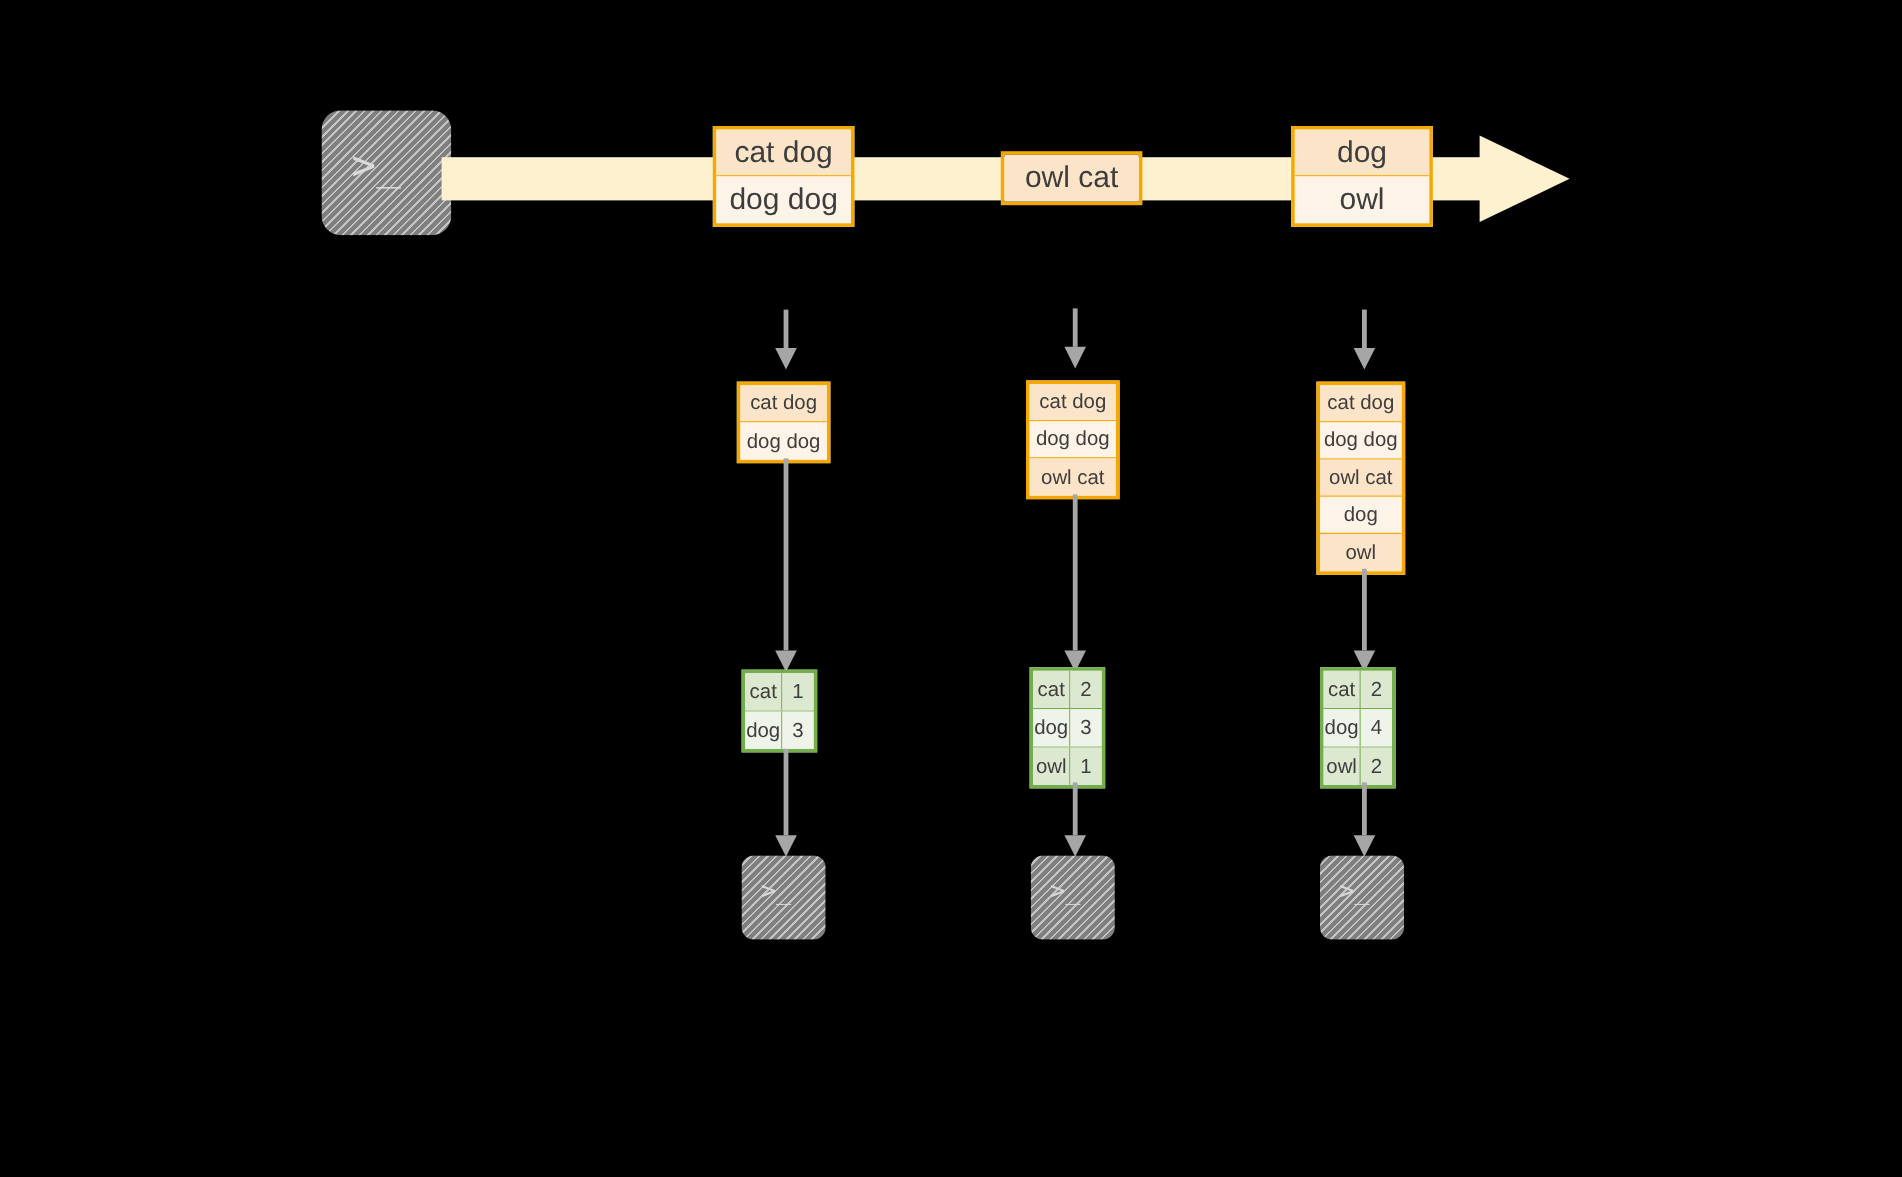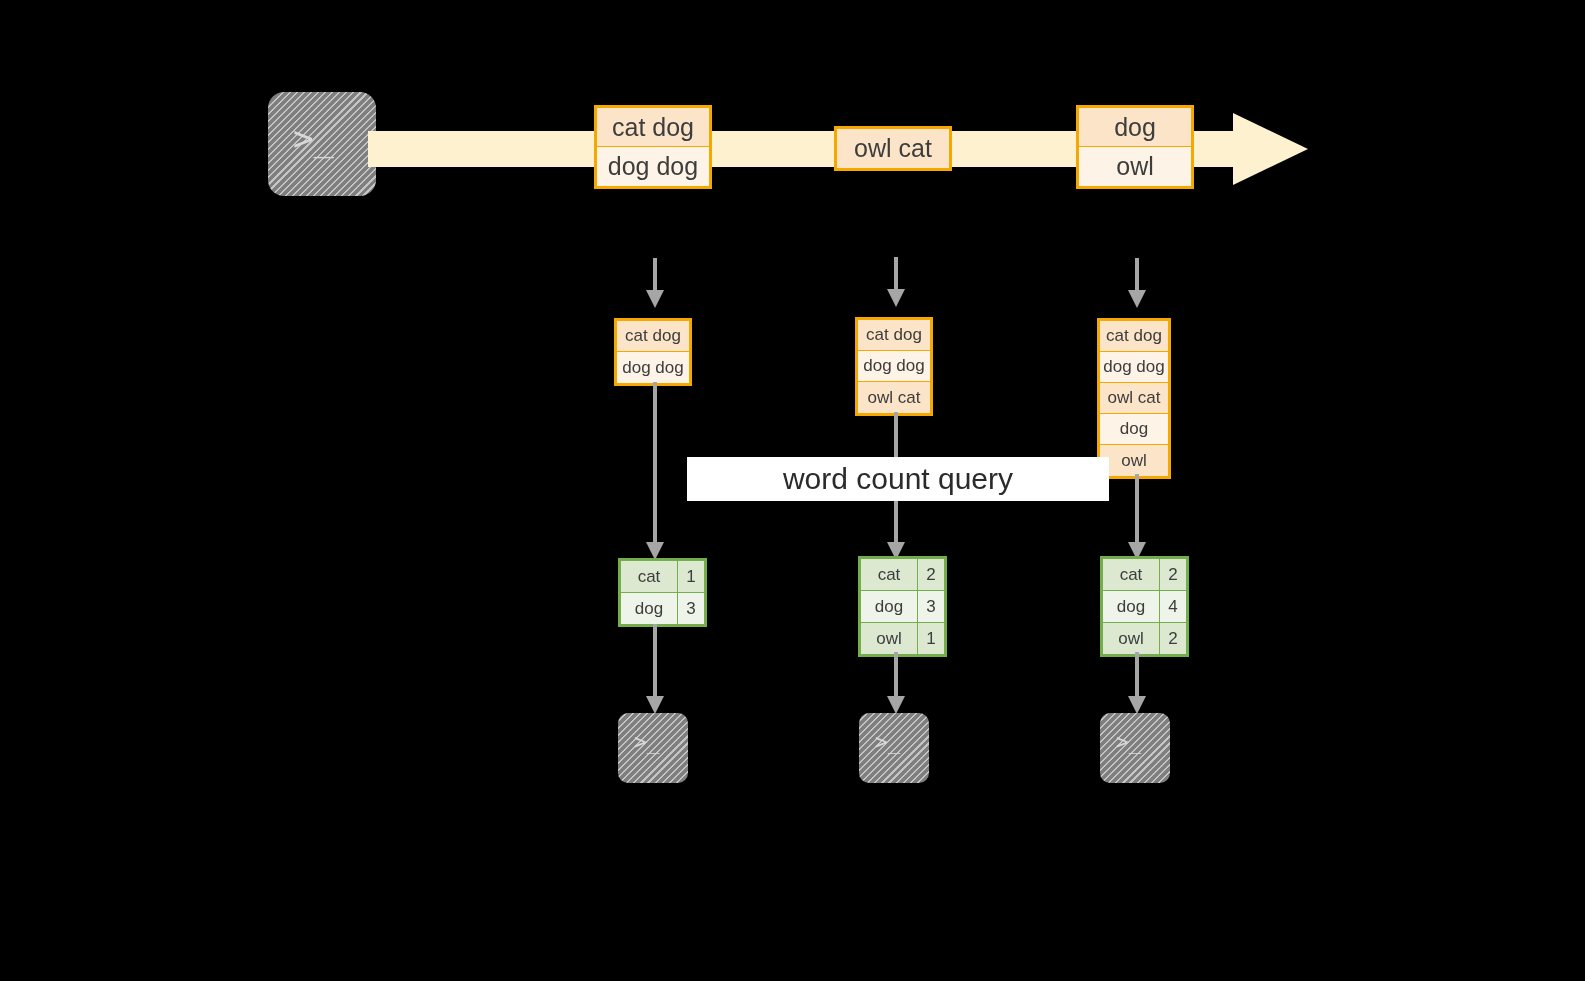--- a/index.html
+++ b/index.html
@@ -125,21 +125,21 @@
   .restable .row.shade-a .cell { background: #dde8d0; }
   .restable .row.shade-b .cell { background: #eff4ea; }
   .restable .cell {
     box-sizing: border-box;
     display: flex;
     align-items: center;
     justify-content: center;
     color: #3d3d3d;
     white-space: nowrap;
   }
-  .restable .cell.word { width: 57px; border-right: 1.5px solid #74ad4c; }
+  .restable .cell.word { width: 31px; border-right: 1.5px solid #74ad4c; }
   .restable .cell.count { width: 26px; }
   #res-table-1 { left: 618px; top: 558px; }
   #res-table-2 { left: 858px; top: 556px; }
   #res-table-3 { left: 1100px; top: 556px; }
 
   
   .conn { position: absolute; }
   .conn .line {
     position: absolute;
     left: 0; top: 0;
@@ -239,21 +239,20 @@
   </div>
   <div class="conn" style="left:894px; top:412px; height:150px;">
     <div class="line" style="height:130px;"></div>
     <div class="tip" style="top:130px;"></div>
   </div>
   <div class="conn" style="left:1135px; top:474px; height:88px;">
     <div class="line" style="height:68px;"></div>
     <div class="tip" style="top:68px;"></div>
   </div>
 
-  <div id="query-label">word count query</div>
 
   <div class="restable" id="res-table-1">
     <div class="row shade-a">
       <div class="cell word">cat</div>
       <div class="cell count">1</div>
     </div>
     <div class="row shade-b">
       <div class="cell word">dog</div>
       <div class="cell count">3</div>
     </div>

